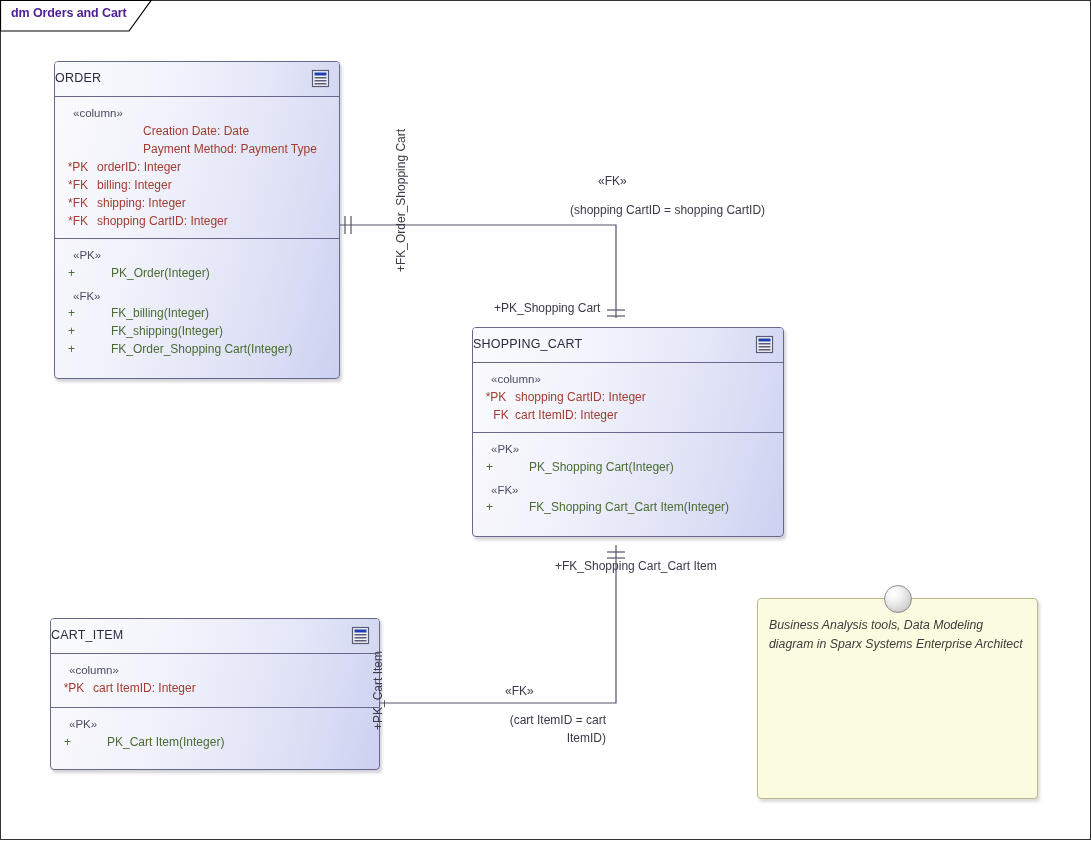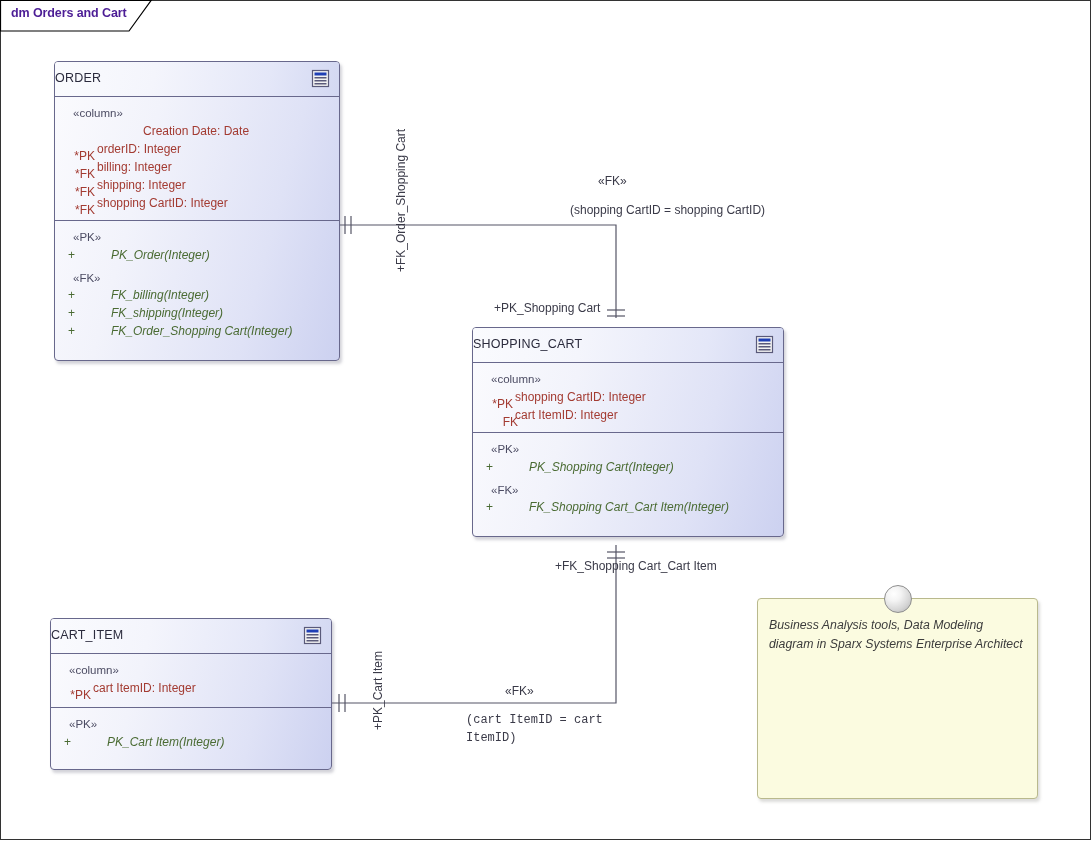--- a/index.html
+++ b/index.html
@@ -102,24 +102,23 @@
     height: 18px;
     line-height: 18px;
     font-size: 12px;
     white-space: nowrap;
   }
   .row .key {
     position: absolute;
     left: 6px;
     top: 0;
     width: 34px;
-    text-align: right;
+    text-align: center;
     color: #a33b32;
     font-size: 12px;
-    margin-top: 7px;
   }
   .row .colname {
     position: absolute;
     left: 42px;
     top: 0;
     color: #a33b32;
     font-size: 12px;
   }
   .row.indent .colname {
     left: 61px;
@@ -138,27 +137,26 @@
     top: 0;
     color: #4a6b33;
     font-size: 12px;
   }
   .row .opname {
     position: absolute;
     left: 56px;
     top: 0;
     color: #4a6b33;
     font-size: 12px;
-    font-style: italic;
   }
 
   
   #table-order      { left: 54px;  top: 61px;  width: 286px; }
   #table-shoppingcart { left: 472px; top: 327px; width: 312px; }
-  #table-cartitem   { left: 50px;  top: 618px; width: 282px; }
+  #table-cartitem   { left: 50px;  top: 618px; width: 330px; }
 
   
   #connectors {
     position: absolute;
     left: 0; top: 0;
     width: 1092px;
     height: 841px;
     z-index: 10;
     pointer-events: none;
   }
@@ -166,23 +164,22 @@
   
   .conn-label {
     position: absolute;
     font-size: 12px;
     color: #3a3a48;
     white-space: nowrap;
     z-index: 30;
     background: transparent;
   }
   .conn-label.center {
-    text-align: left;
+    text-align: right;
     white-space: normal;
-    font-family: Liberation Mono, monospace;
   }
   .conn-label.vertical {
     transform-origin: left top;
     transform: rotate(-90deg);
   }
 
   
   #note {
     position: absolute;
     left: 757px;
@@ -291,20 +288,24 @@
     </div>
 
     <div class="tbl-compartment">
       <div class="row">
         <span class="stereo">«column»</span>
       </div>
       <div class="row indent">
         <span class="key"></span>
         <span class="colname">Creation Date: Date</span>
       </div>
+      <div class="row indent">
+        <span class="key"></span>
+        <span class="colname">Payment Method: Payment Type</span>
+      </div>
       <div class="row">
         <span class="key">*PK</span>
         <span class="colname">orderID: Integer</span>
       </div>
       <div class="row">
         <span class="key">*FK</span>
         <span class="colname">billing: Integer</span>
       </div>
       <div class="row">
         <span class="key">*FK</span>

